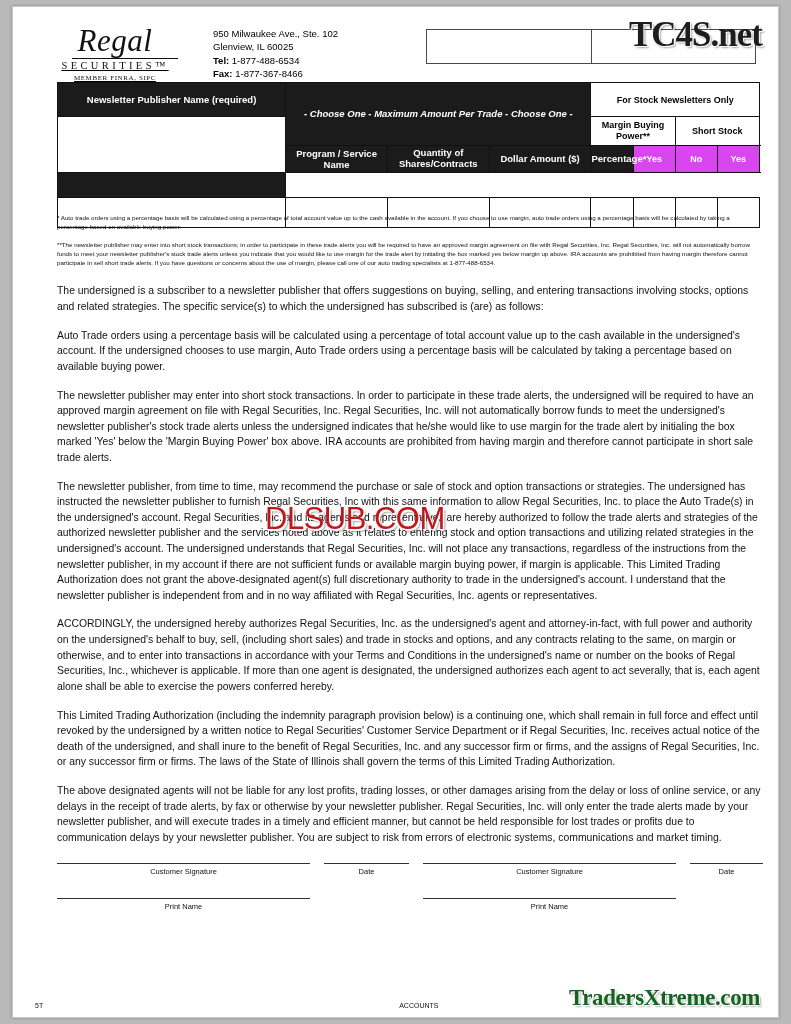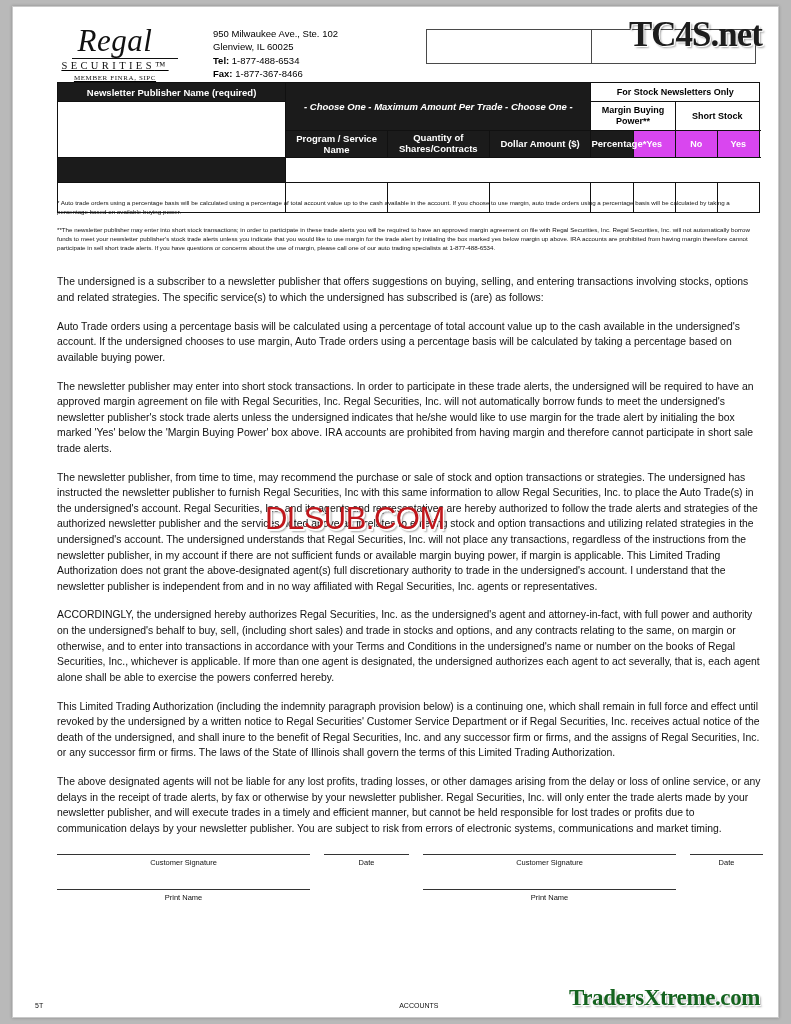--- a/index.html
+++ b/index.html
@@ -100,21 +100,21 @@
     border-collapse: collapse;
     table-layout: fixed;
   }
   .nl td, .nl th { border: 1px solid #111; padding: 0; }
   .blk {
     background: #1b1b1b;
     color: #fff;
     font-size: 9.5px;
     font-weight: bold;
     text-align: center;
-    height: 19px;
+    height: 34px;
     vertical-align: middle;
   }
   .blk.tall { height: 25px; }
   .white-row td { height: 30px; background: #fff; }
   .ynhdr {
     background: #d946ef; color: #fff; font-size: 9px; font-weight: bold;
     text-align: center; height: 19px;
   }
   .wtitle {
     background: #fff; color: #000; font-size: 9px; font-weight: bold;
@@ -127,21 +127,21 @@
     margin-left: 22px;
     width: 700px;
     font-size: 6.2px;
     line-height: 1.5;
     color: #111;
     margin-top: 5px;
   }
   .fn.second { margin-top: 8px; }
 
   
-  .body-wrap { margin-left: 22px; width: 706px; margin-top: 22px; position: relative; }
+  .body-wrap { margin-left: 22px; width: 706px; margin-top: 16px; position: relative; }
   .p {
     font-size: 10.4px;
     line-height: 1.5;
     color: #111;
     margin-bottom: 13px;
     text-align: left;
   }
 
   
   .sigs { margin-left: 22px; width: 706px; margin-top: 18px; }

